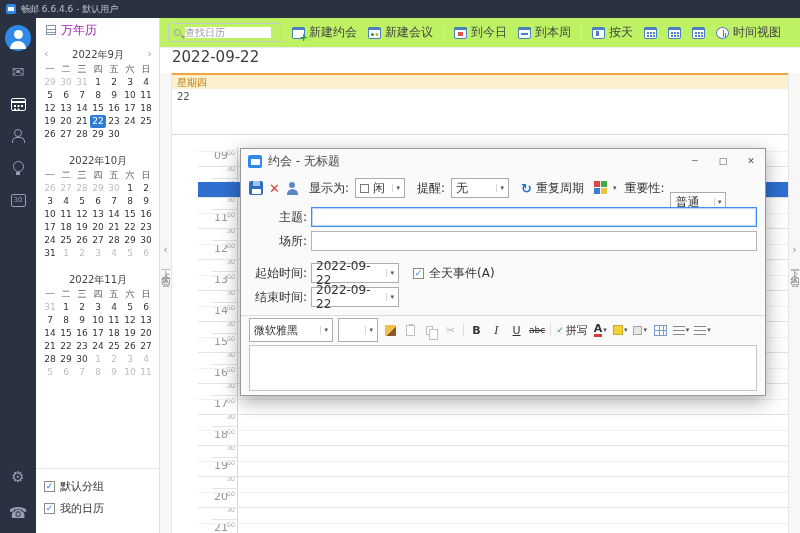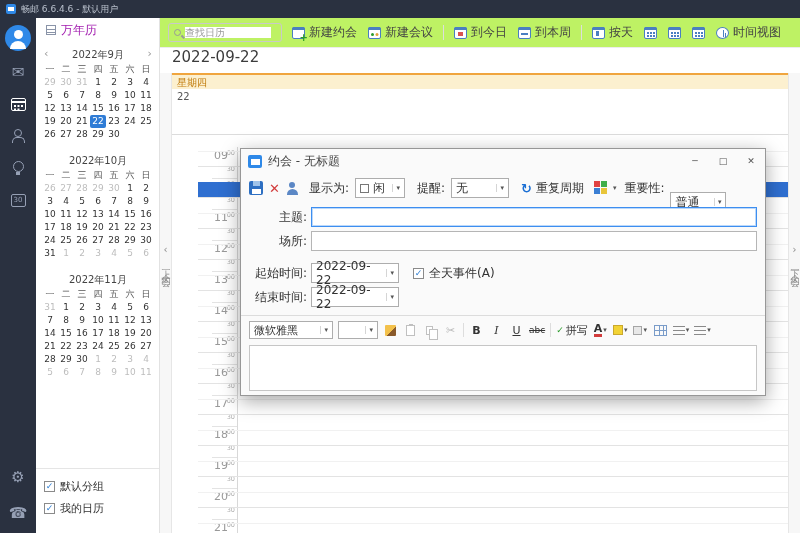--- a/index.html
+++ b/index.html
@@ -133,21 +133,21 @@
   .combo .caret { margin-left:auto; font-size:7px; color:#555; border-left:1px solid #d5d5d5; padding-left:3px; }
   .sq { width:9px; height:9px; border:1px solid #777; background:#fff; flex:none; }
   .dlg-row { display:flex; align-items:center; margin:4px 8px 0; }
   .dlg-row .lbl { width:58px; text-align:right; margin-right:4px; font-size:12px; color:#333; flex:none; }
   .fld { flex:1; height:20px; border:1px solid #b5b5b5; background:#fff; font-family:inherit; font-size:12px; padding:0 4px; outline:none; }
   .fld.focus { border:1px solid #3d8ef0; box-shadow:0 0 0 1px rgba(61,142,240,.35) inset; }
   .mt12 { margin-top:12px; }
   .chk-lbl { display:flex; align-items:center; gap:5px; margin-left:14px; font-size:12px; cursor:pointer; }
   .dlg-sep { margin:8px 0 0; border-top:1px solid #dcdcdc; }
   .ed-toolbar { height:24px; display:flex; align-items:center; gap:5px; padding:0 8px; margin-top:2px; }
-  .ed-toolbar .combo { height:18px; font-size:11px; }
+  .ed-toolbar .combo { height:24px; font-size:11px; }
   .eico { min-width:15px; height:16px; display:inline-flex; align-items:center; justify-content:center; font-size:11px; color:#333; cursor:pointer; }
   .eico.gray { color:#bbb; }
   .esep { width:1px; height:14px; background:#ddd; }
   .ico-brush { width:11px; height:11px; background:linear-gradient(135deg,#f3c14b 55%,#8a5a2b 55%); border-radius:1px; }
   .ico-paste { width:9px; height:11px; border:1px solid #c0c0c0; background:#fff; position:relative; }
   .ico-paste::before { content:""; position:absolute; top:-2px; left:1.5px; width:4px; height:2px; background:#c0c0c0; }
   .ico-copy { width:7px; height:9px; border:1px solid #c0c0c0; background:#fff; position:relative; margin-right:3px; }
   .ico-copy::after { content:""; position:absolute; left:2px; top:2px; width:7px; height:9px; border:1px solid #c0c0c0; background:#fff; }
   .b { font-weight:bold; } .i { font-style:italic; font-family:"DejaVu Serif",serif; } .u { text-decoration:underline; }
   .strike { text-decoration:line-through; font-size:9px; }

